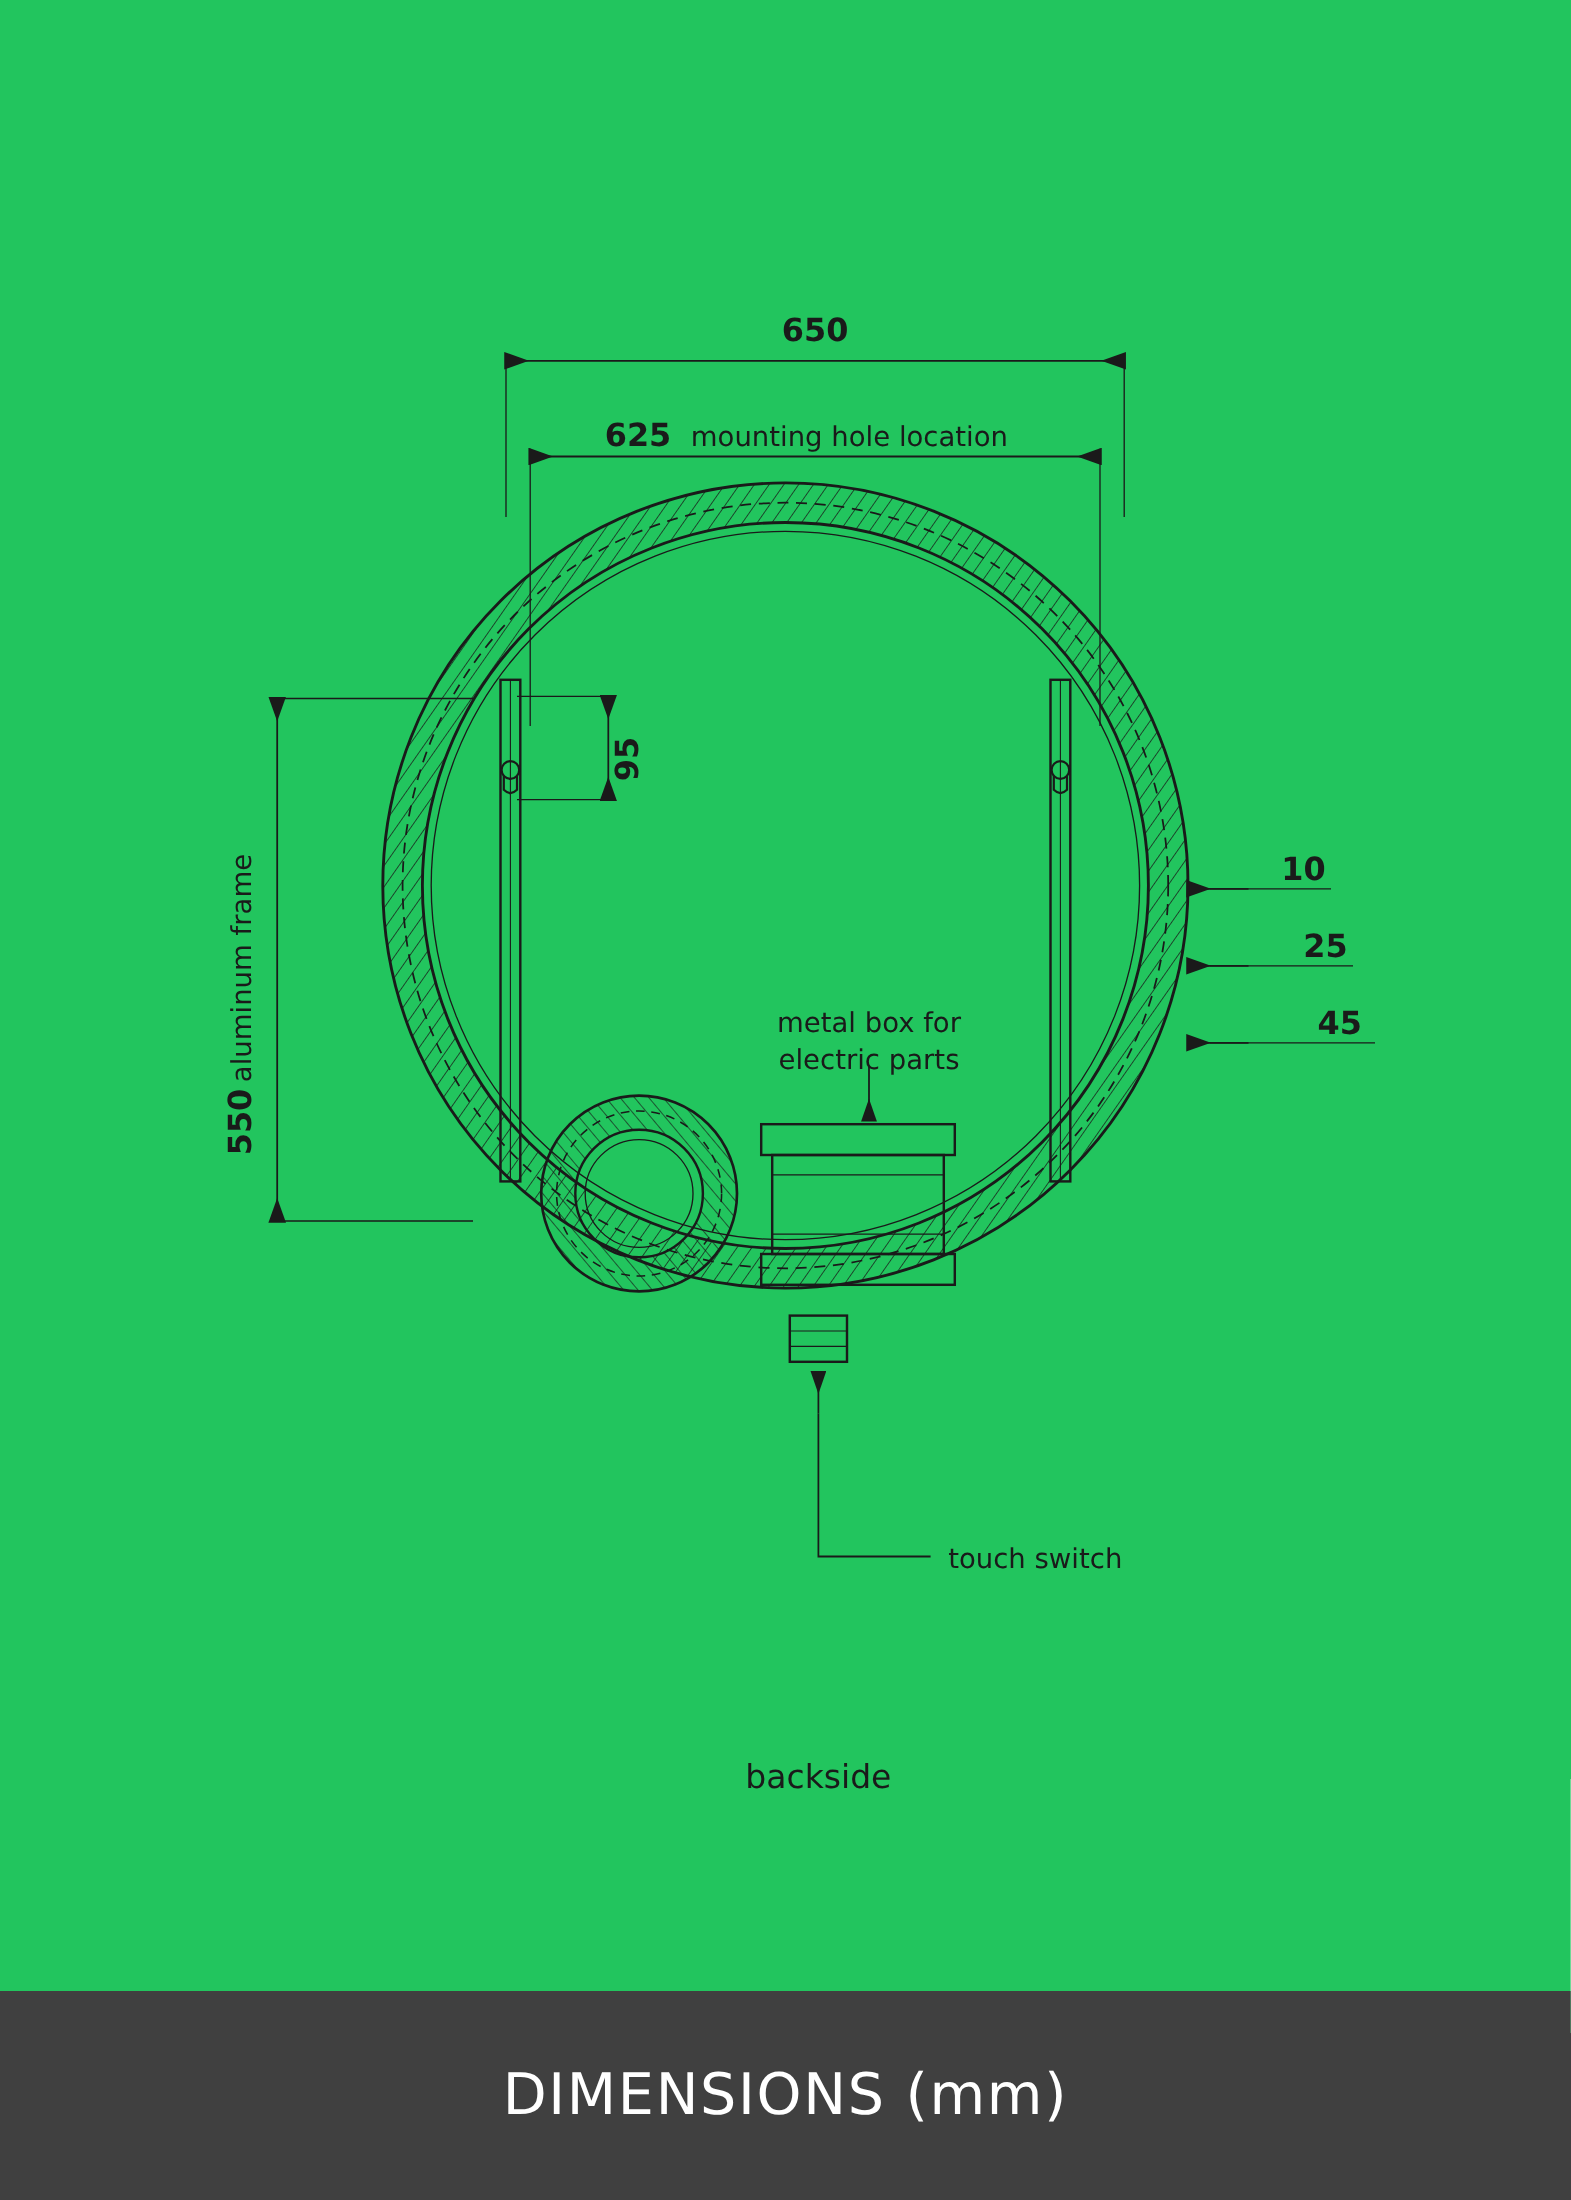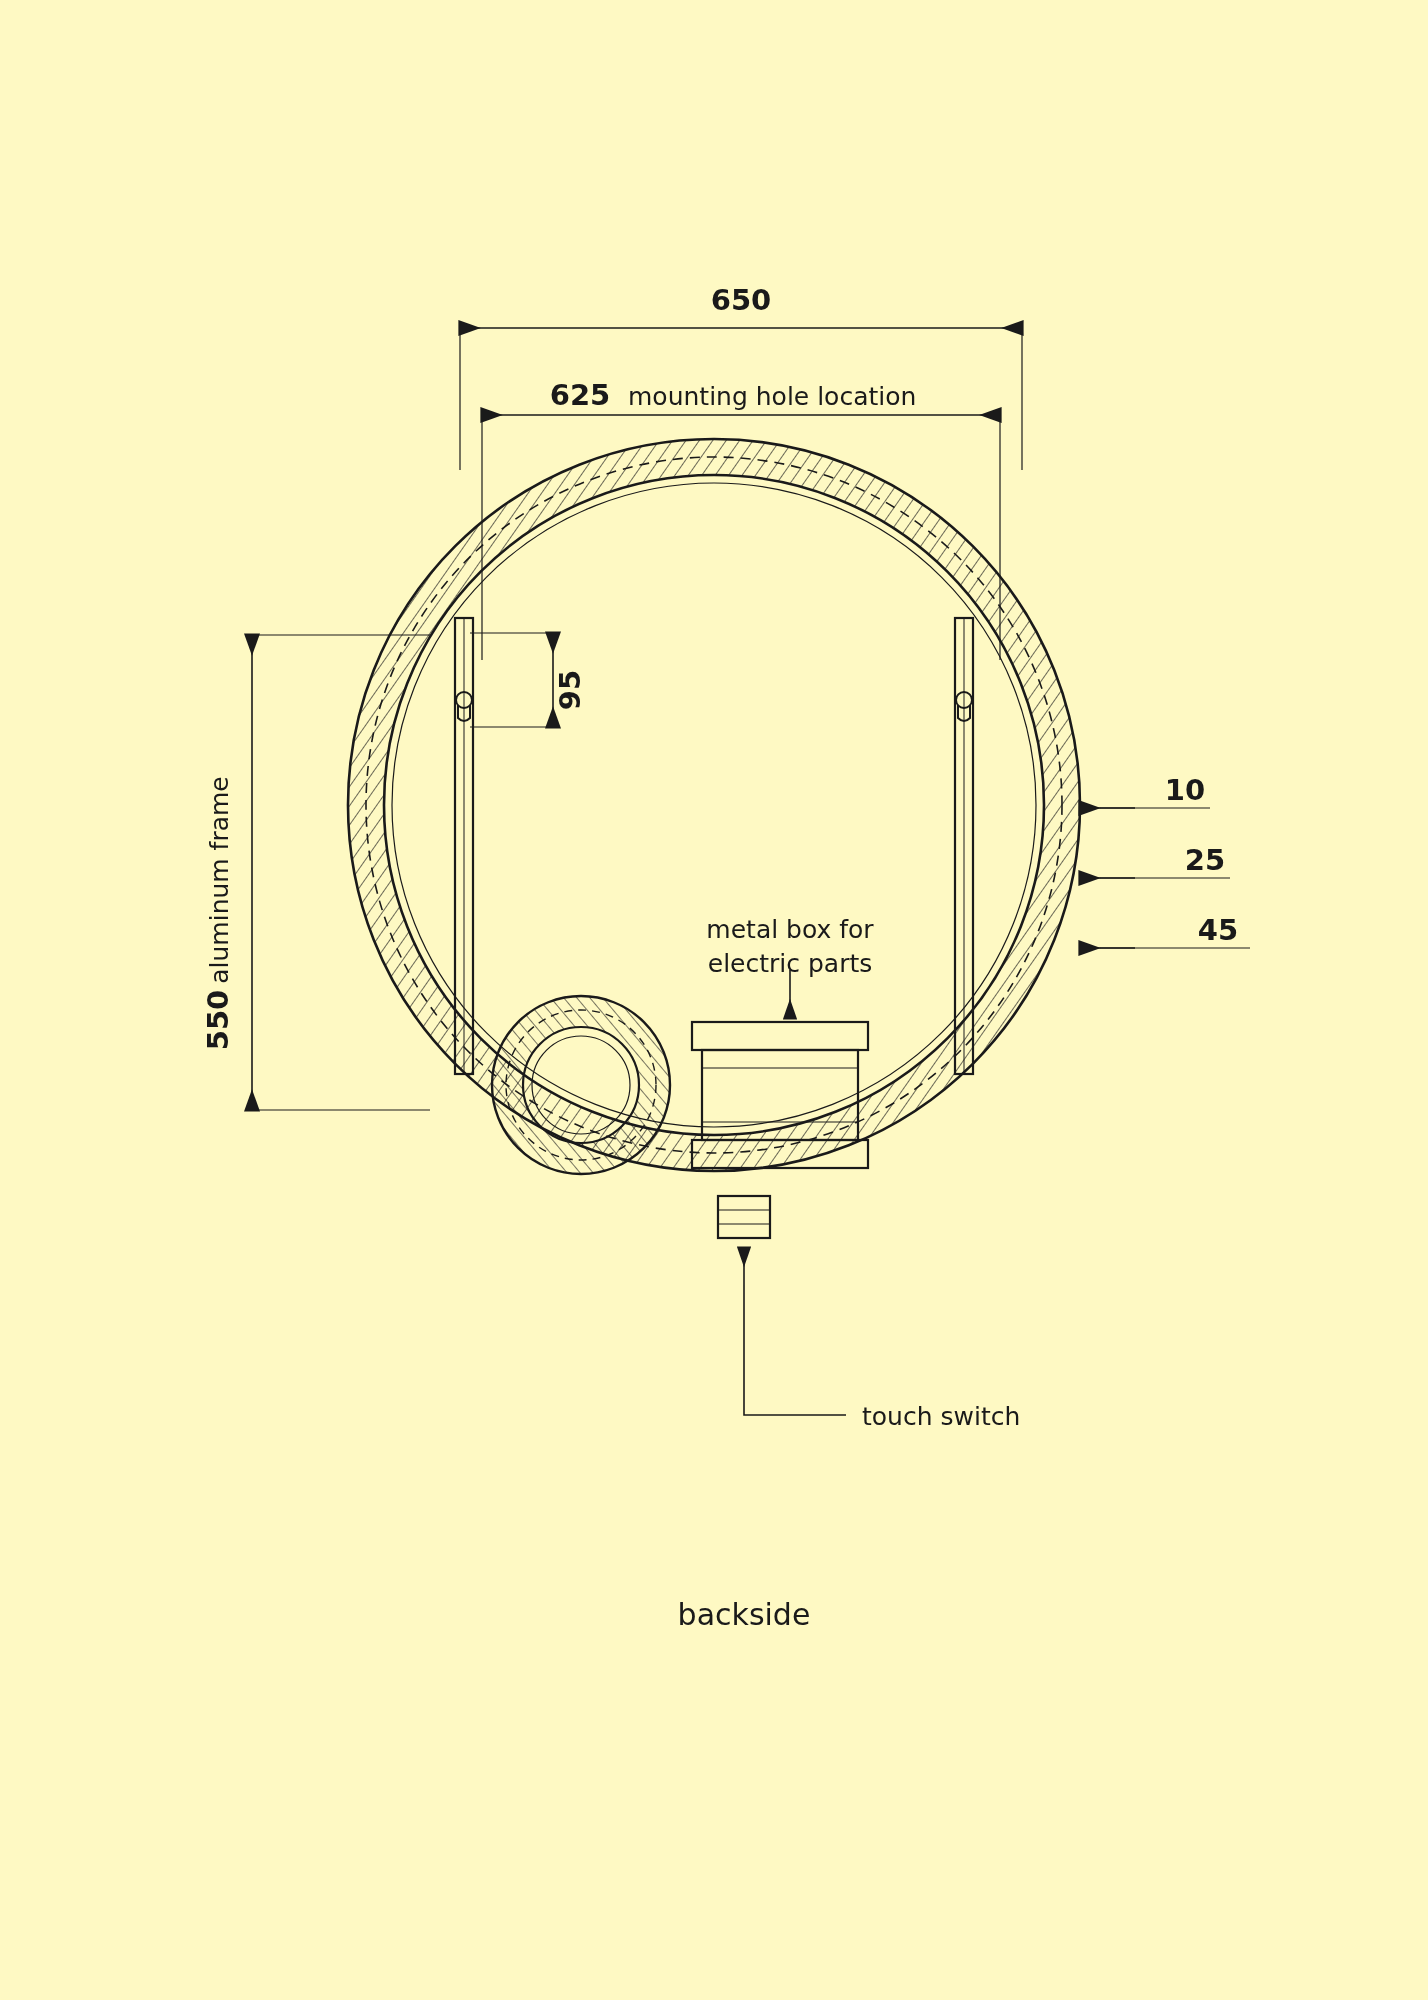--- a/index.html
+++ b/index.html
@@ -10,21 +10,21 @@
   body {
     width: 1428px;
     height: 2000px;
     position: relative;
     font-family: "DejaVu Sans", "Liberation Sans", sans-serif;
     overflow: hidden;
   }
   #page {
     position: absolute;
     inset: 0;
-    background: #fef9c3;
+    background: #22c55e;
   }
   #drawing {
     position: absolute;
     left: 0;
     top: 0;
     width: 1428px;
     height: 1810px;
   }
   #footer {
     position: absolute;
@@ -210,14 +210,17 @@
     <g>
       <path class="ln" d="M744,1285 L744,1415 L846,1415" stroke-width="1.6"></path>
       <line class="ln" x1="744" y1="1285" x2="744" y2="1248" stroke-width="1.6" marker-end="url(#arrEnd)"></line>
       <text class="lbl" x="862" y="1425">touch switch</text>
     </g>
 
     <text class="caption" x="744" y="1625" text-anchor="middle">backside</text>
 
   </svg>
 
+  <div id="footer">
+    <div class="footer-title">DIMENSIONS (mm)</div>
+  </div>
 
 </div>
 
 </body></html>

